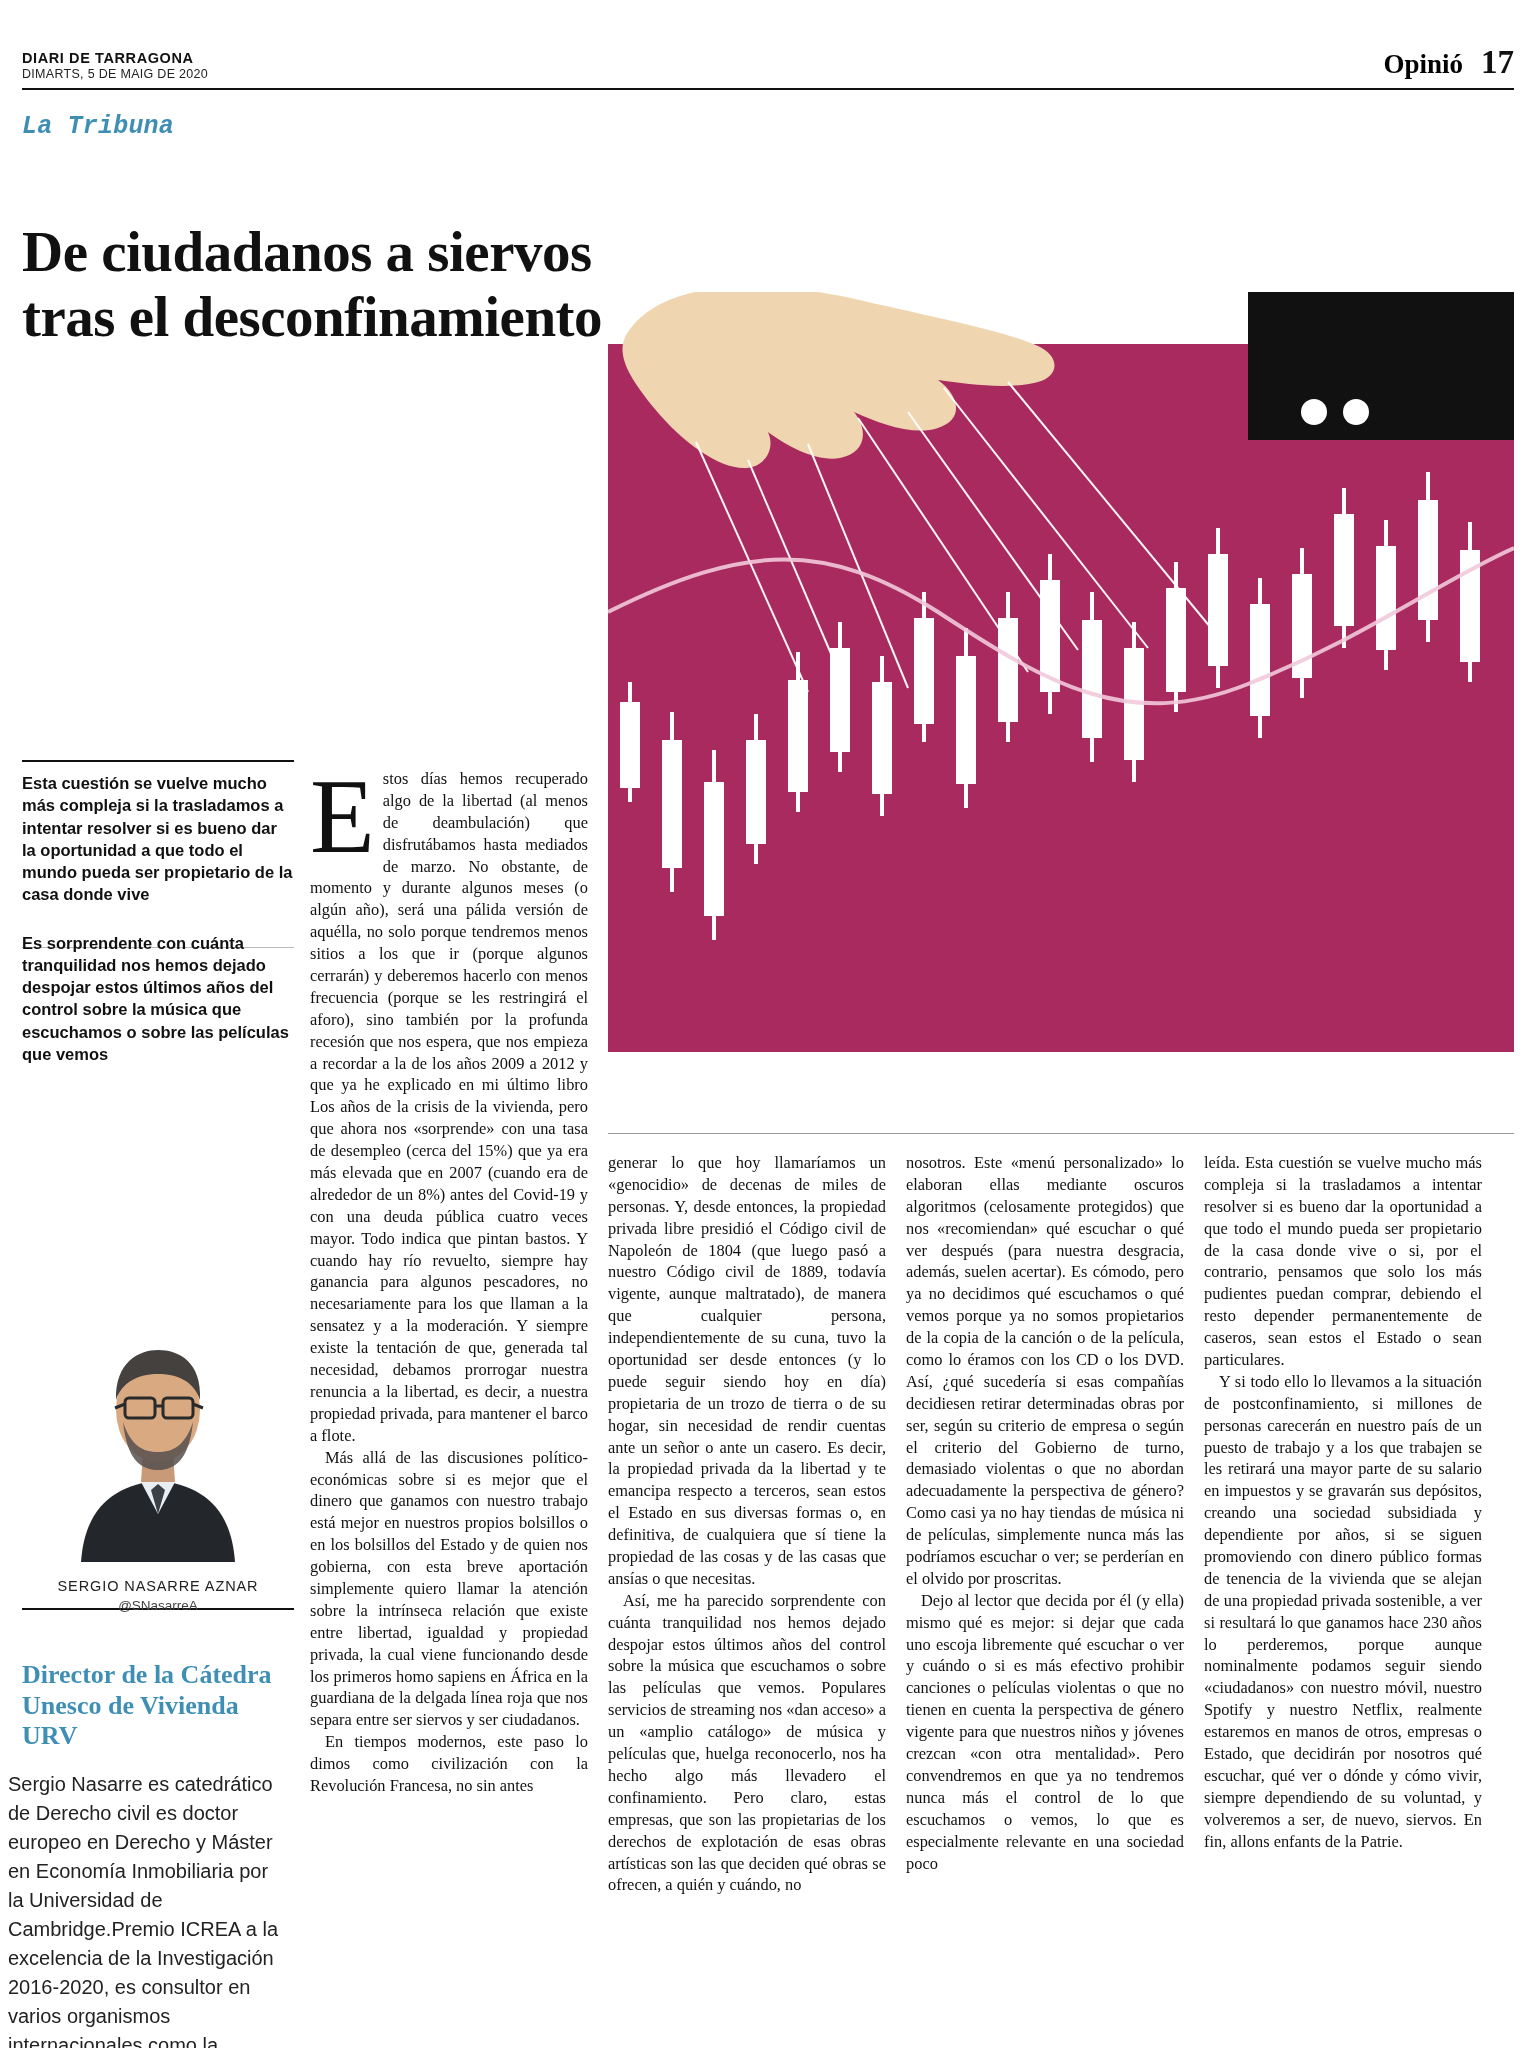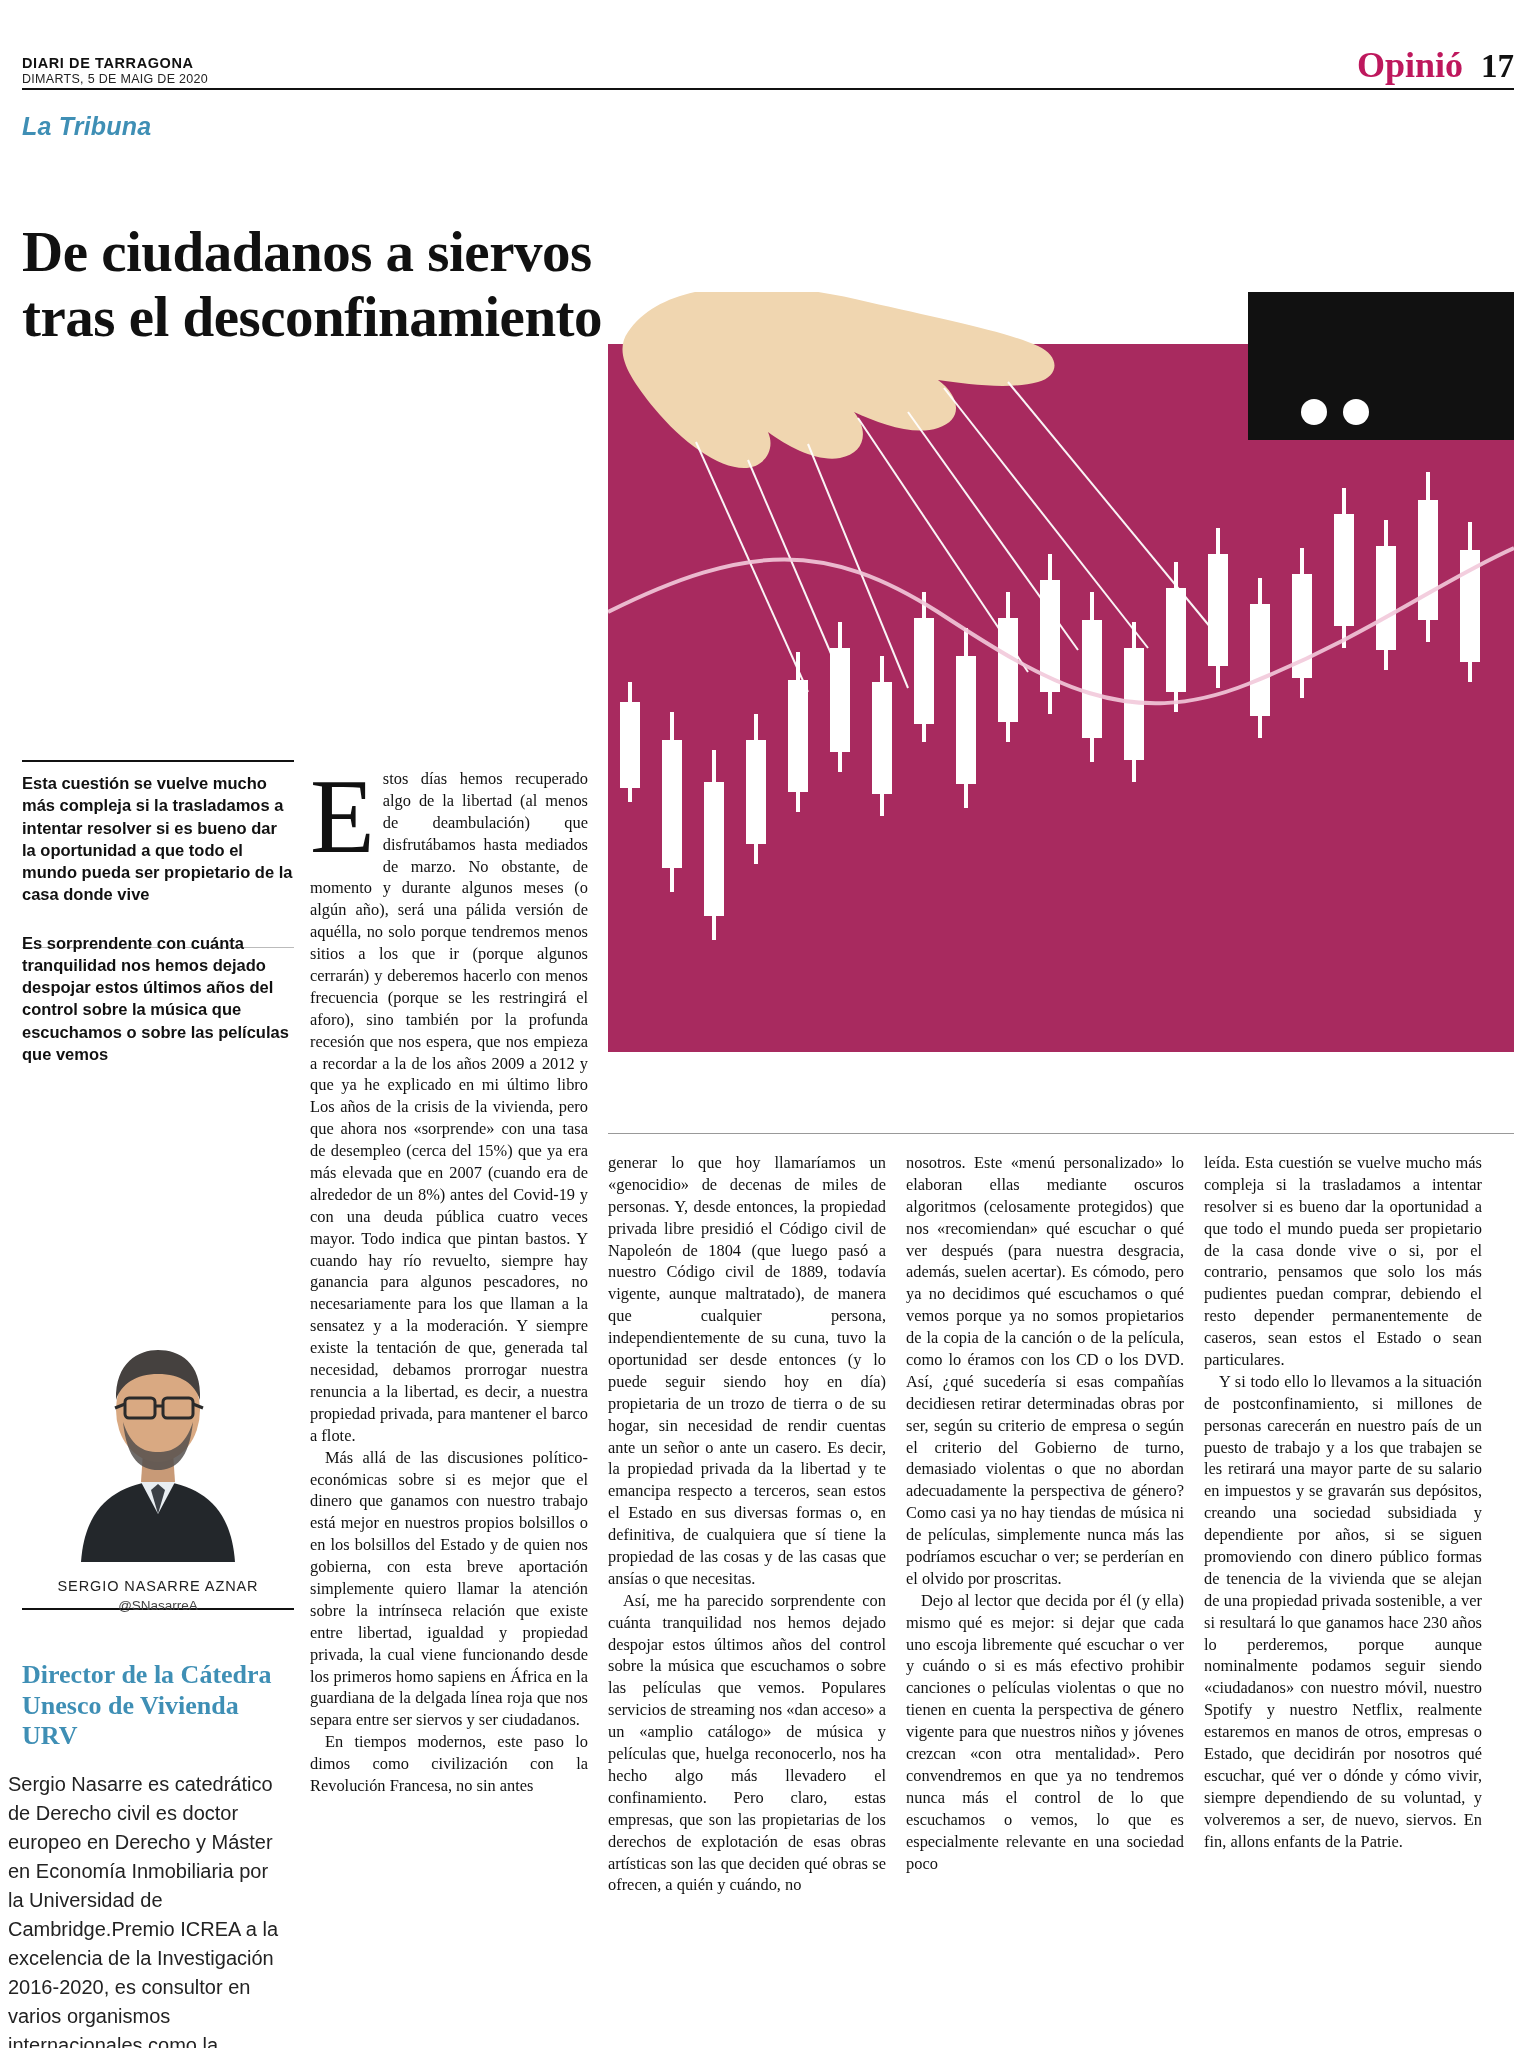--- a/index.html
+++ b/index.html
@@ -38,40 +38,40 @@
     letter-spacing:0.3px;
     color:#222;
     margin-top:0;
   }
   .masthead-right {
     display:flex; align-items:baseline; gap:18px;
   }
   .section-name {
     font-family:"Liberation Serif", serif;
     font-weight:bold;
-    font-size:36px;
-    color:#be185d;
+    font-size:27px;
+    color:#000000;
   }
   .page-number {
     font-family:"Liberation Serif", serif;
     font-weight:bold;
     font-size:33px;
     color:#111;
   }
   .rule-top {
     position:absolute;
     left:22px; top:88px; width:1492px; height:2px;
     background:#111;
   }
 
   
   .kicker {
     position:absolute;
     left:22px; top:112px;
-    font-family:Liberation Sans, sans-serif;
+    font-family:Liberation Mono, monospace;
     font-weight:bold;
     font-style:italic;
     font-size:25px;
     color:#3f8fb5;
     letter-spacing:0.2px;
   }
 
   
   .headline {
     position:absolute;

